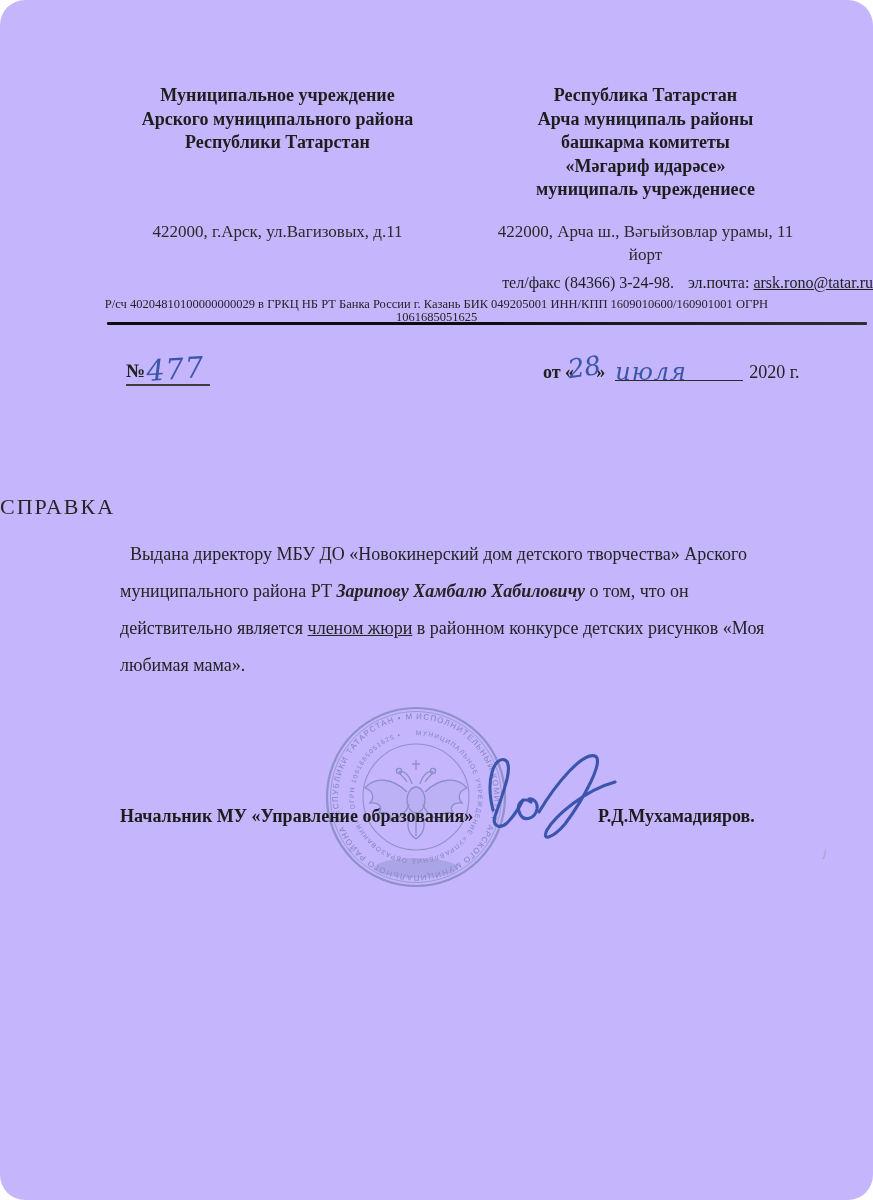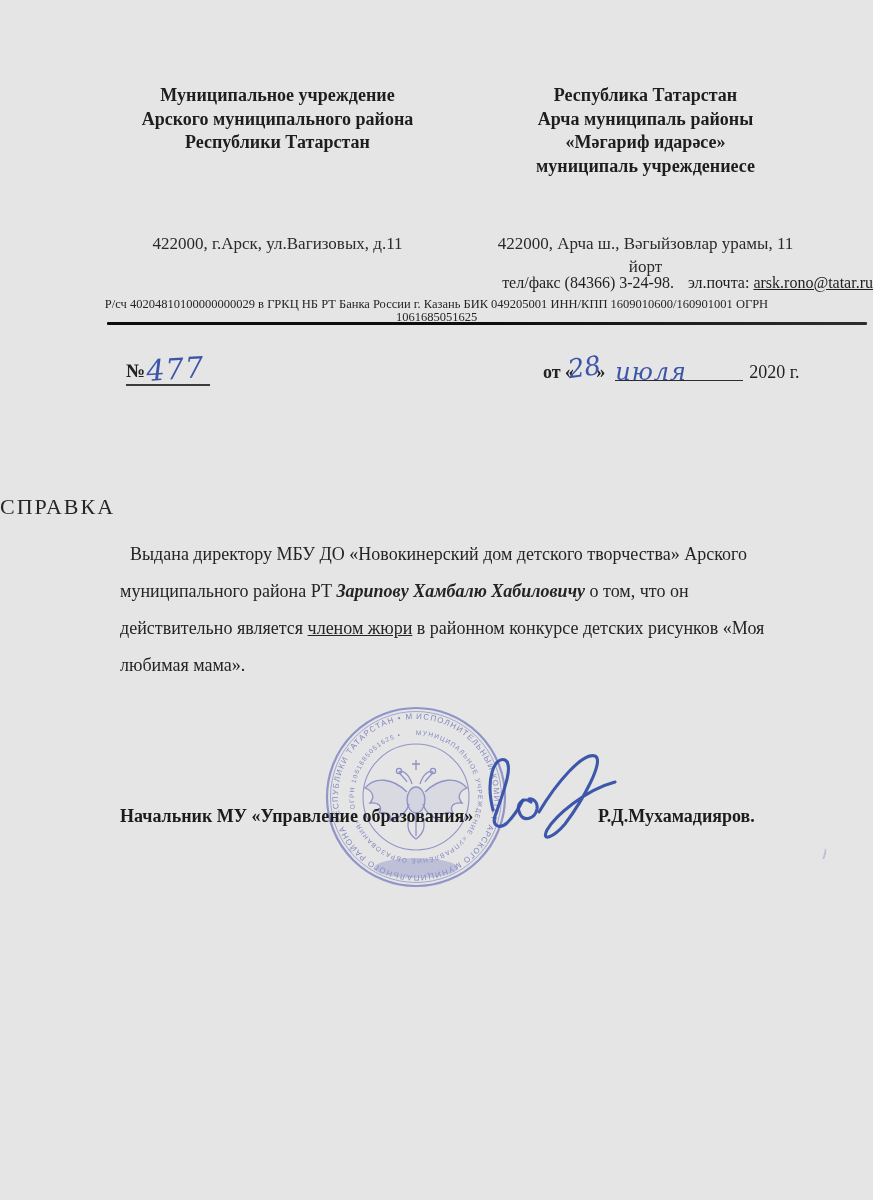--- a/index.html
+++ b/index.html
@@ -1,26 +1,27 @@
 <!DOCTYPE html>
 <html lang="ru"><head>
 <meta charset="utf-8">
 <style>
   html, body { margin:0; padding:0; background:#ffffff; }
   .page {
     position:relative; width:873px; height:1200px; margin:0 auto;
-    background:#e5e5e5; overflow:hidden; color:#222;
+    background:#c4b5fd; overflow:hidden; color:#222;
     font-family:"Liberation Serif","DejaVu Serif",serif;
+    border-radius:25px;
   }
   
   .lh-block { position:absolute; top:84px; width:355px; text-align:center;
               font-weight:bold; font-size:18px; line-height:23.5px; color:#1e1e1e; }
   .lh-left  { left:100px; }
   .lh-right { left:468px; }
-  .lh-addr  { position:absolute; top:232px; width:355px; text-align:center;
+  .lh-addr  { position:absolute; top:220px; width:355px; text-align:center;
               font-weight:normal; font-size:17px; line-height:23px; color:#2a2a2a; }
   .lh-addr-left  { left:100px; }
   .lh-addr-right { left:468px; }
   
   .contact-line { position:absolute; top:274px; left:0; width:873px; text-align:right;
                   font-size:16px; color:#1f1f1f; }
   .contact-line .email { text-decoration:underline; }
   .contact-line .gap { display:inline-block; width:10px; }
   .bank-line  { position:absolute; left:0; width:873px; text-align:center;
                 font-size:12.5px; line-height:13px; color:#252525; }
@@ -76,20 +77,21 @@
   <div class="lh-block lh-left">
     <div>Муниципальное учреждение</div>
     <div>Арского муниципального района</div>
     <div>Республики Татарстан</div>
   </div>
   <div class="lh-addr lh-addr-left">422000, г.Арск, ул.Вагизовых, д.11</div>
 
   <div class="lh-block lh-right">
     <div>Республика Татарстан</div>
     <div>Арча муниципаль районы</div>
+    <div>башкарма комитеты</div>
     <div>«Мәгариф идарәсе»</div>
     <div>муниципаль учреждениесе</div>
   </div>
   <div class="lh-addr lh-addr-right">
     <div>422000, Арча ш., Вәгыйзовлар урамы, 11</div>
     <div>йорт</div>
   </div>
 
   <div class="contact-line">
     <span>тел/факс (84366) 3-24-98.</span><span class="gap"></span>

